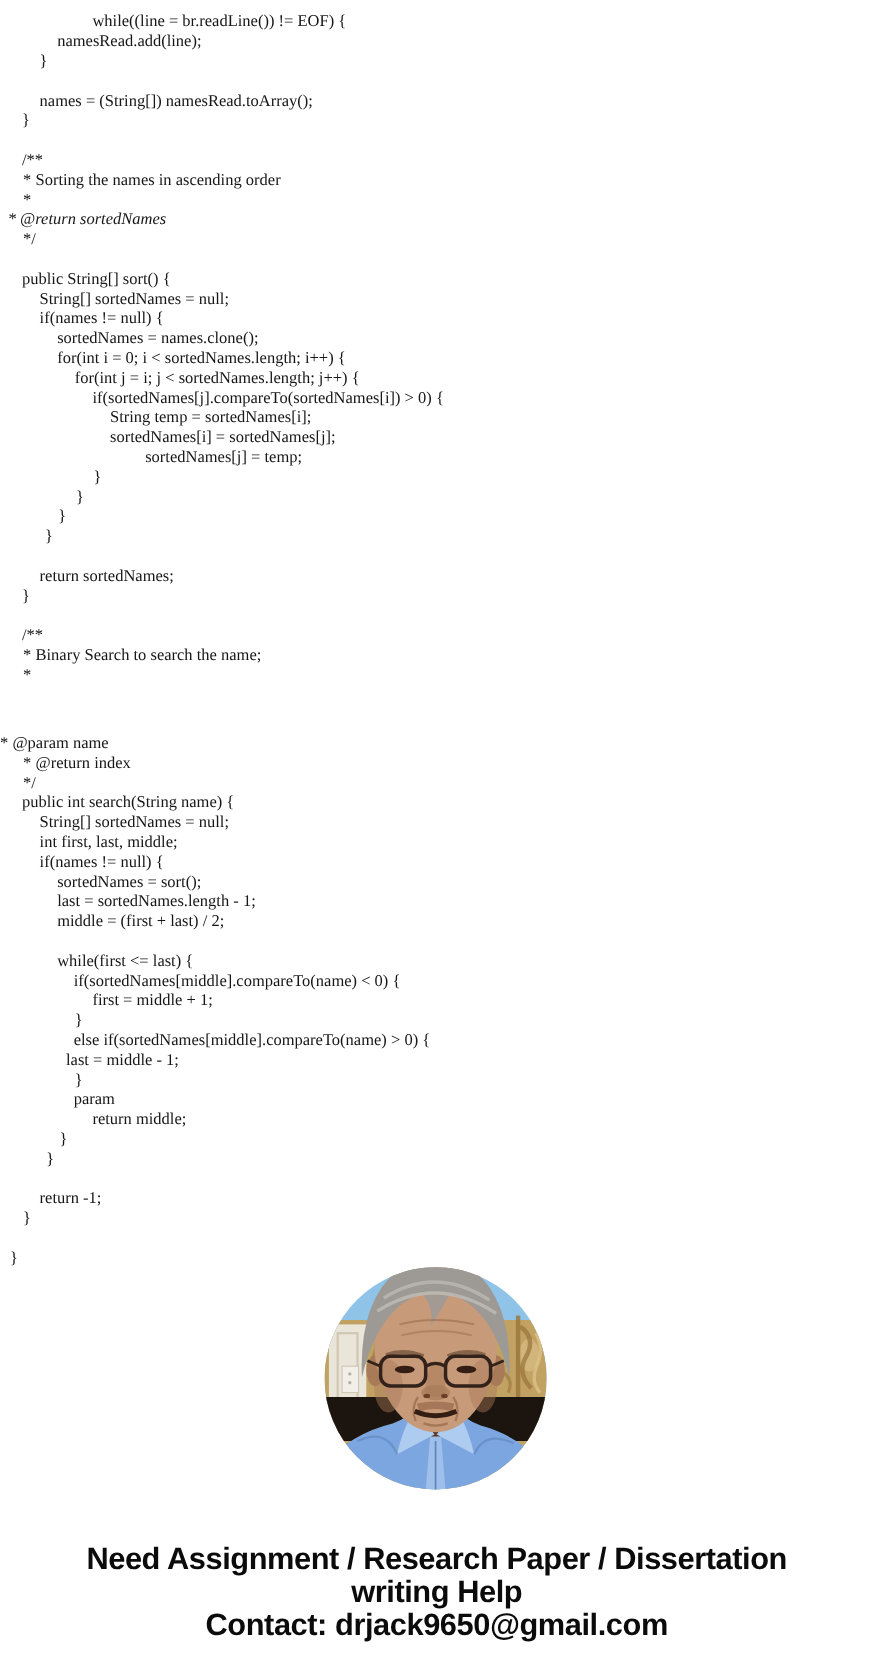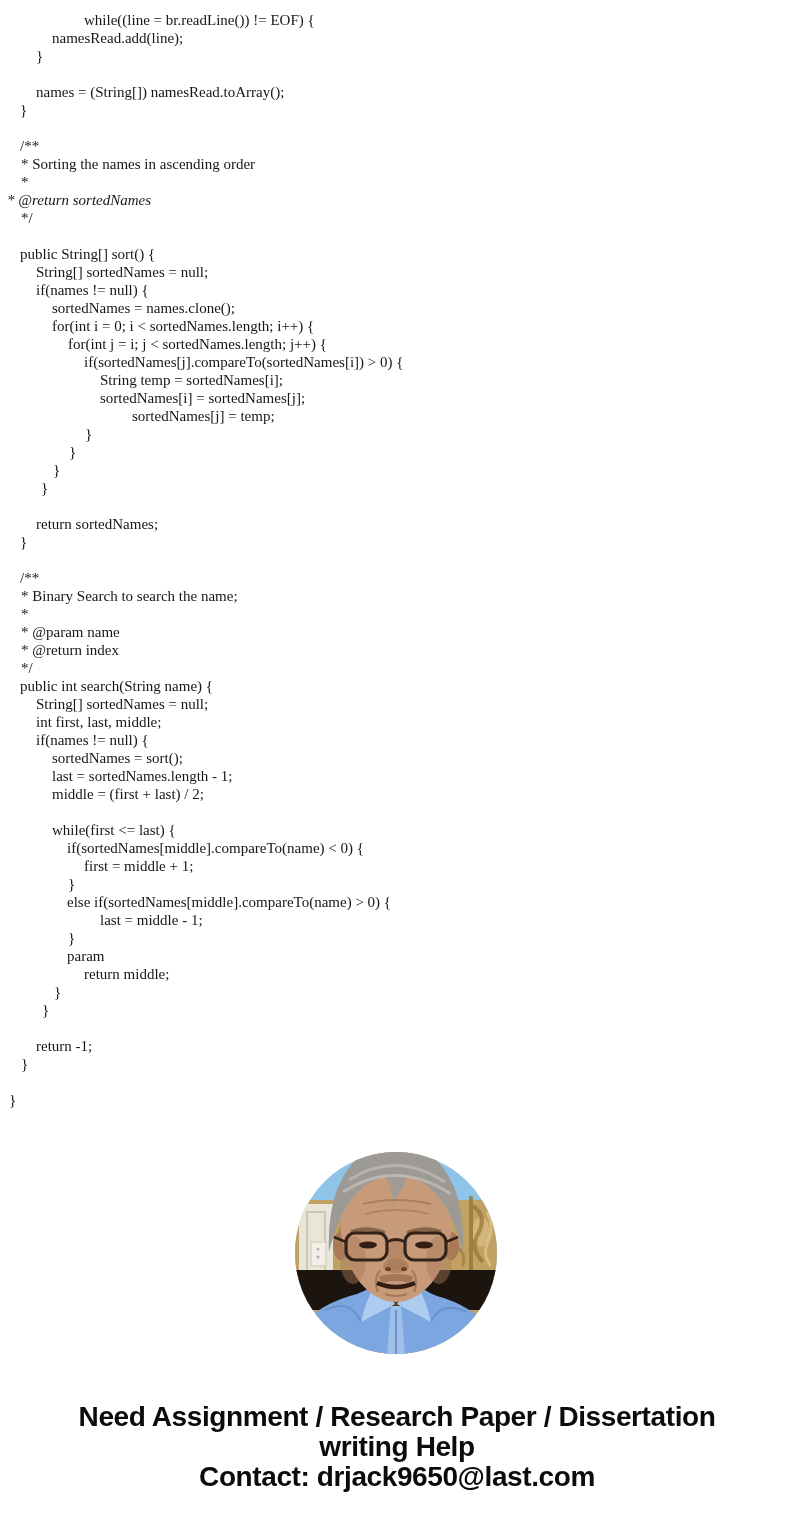--- a/index.html
+++ b/index.html
@@ -79,37 +79,37 @@
       <div class="cl" style="padding-left: 69px;">}</div>
       <div class="cl" style="padding-left: 53px;">}</div>
       <div class="cl" style="padding-left: 41px;">}</div>
       <div class="cl" style="padding-left: 0px;">&nbsp;</div>
       <div class="cl" style="padding-left: 36px;">return sortedNames;</div>
       <div class="cl" style="padding-left: 20px;">}</div>
       <div class="cl" style="padding-left: 0px;">&nbsp;</div>
       <div class="cl" style="padding-left: 20px;">/**</div>
       <div class="cl" style="padding-left: 21px;">* Binary Search to search the name;</div>
       <div class="cl" style="padding-left: 21px;">*</div>
-      <div class="cl" style="padding-left: 21px;">* @param name</div>
+      <div class="cl" style=" margin-top: 44px;">* @param name</div>
       <div class="cl" style="padding-left: 21px;">* @return index</div>
       <div class="cl" style="padding-left: 21px;">*/</div>
       <div class="cl" style="padding-left: 20px;">public int search(String name) {</div>
       <div class="cl" style="padding-left: 36px;">String[] sortedNames = null;</div>
       <div class="cl" style="padding-left: 36px;">int first, last, middle;</div>
       <div class="cl" style="padding-left: 36px;">if(names != null) {</div>
       <div class="cl" style="padding-left: 52px;">sortedNames = sort();</div>
       <div class="cl" style="padding-left: 52px;">last = sortedNames.length - 1;</div>
       <div class="cl" style="padding-left: 52px;">middle = (first + last) / 2;</div>
       <div class="cl" style="padding-left: 0px;">&nbsp;</div>
       <div class="cl" style="padding-left: 52px;">while(first &lt;= last) {</div>
       <div class="cl" style="padding-left: 67px;">if(sortedNames[middle].compareTo(name) &lt; 0) {</div>
       <div class="cl" style="padding-left: 84px;">first = middle + 1;</div>
       <div class="cl" style="padding-left: 68px;">}</div>
       <div class="cl" style="padding-left: 67px;">else if(sortedNames[middle].compareTo(name) &gt; 0) {</div>
-      <div class="cl" style="padding-left: 100px;">last = middle - 1;</div>
+      <div class="cl" style="padding-left: 60px;">last = middle - 1;</div>
       <div class="cl" style="padding-left: 68px;">}</div>
       <div class="cl" style="padding-left: 67px;">param</div>
       <div class="cl" style="padding-left: 84px;">return middle;</div>
       <div class="cl" style="padding-left: 54px;">}</div>
       <div class="cl" style="padding-left: 42px;">}</div>
       <div class="cl" style="padding-left: 0px;">&nbsp;</div>
       <div class="cl" style="padding-left: 36px;">return -1;</div>
       <div class="cl" style="padding-left: 21px;">}</div>
       <div class="cl" style="padding-left: 0px;">&nbsp;</div>
       <div class="cl" style="padding-left: 9px;">}</div>
@@ -199,16 +199,16 @@
           <path d="M51,90 L39,85" style="stroke:var(--p_glasses);fill:none" stroke-width="2.5"></path>
           <path d="M151,90 L163,85" style="stroke:var(--p_glasses);fill:none" stroke-width="2.5"></path>
         </g>
       </g>
     </svg>
   </div>
 
   <div class="footer">
     <div>Need Assignment / Research Paper / Dissertation</div>
     <div>writing Help</div>
-    <div>Contact: drjack9650@last.com</div>
+    <div>Contact: drjack9650@gmail.com</div>
   </div>
 
 </div>
 
 </body></html>

